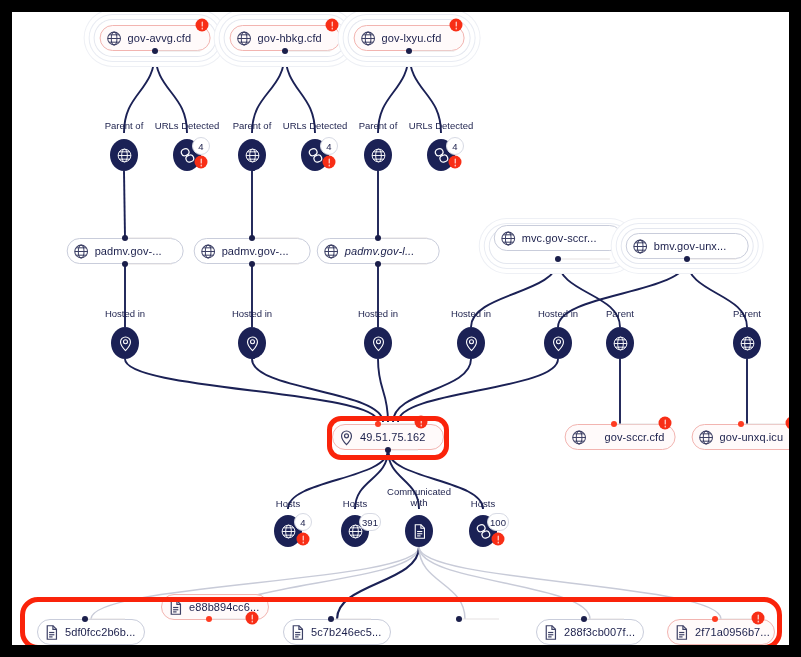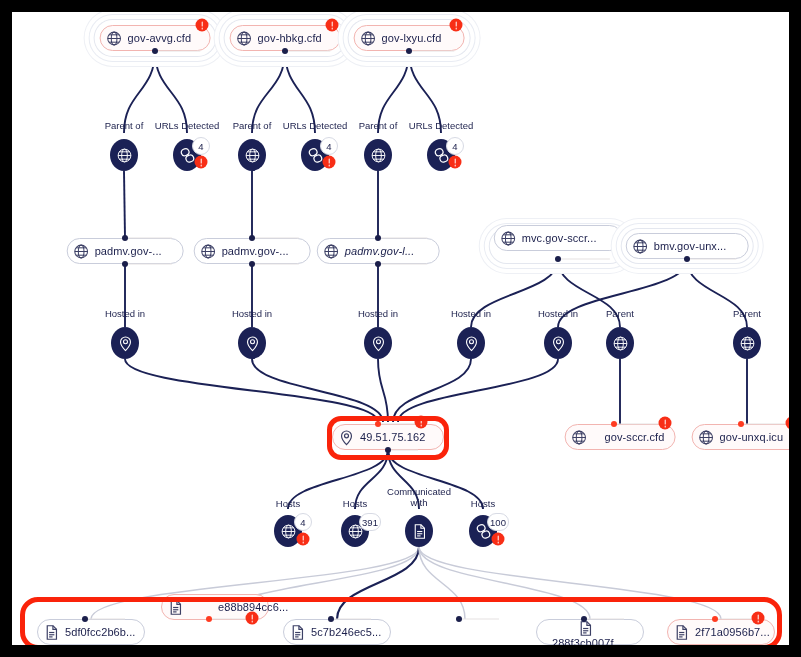--- a/index.html
+++ b/index.html
@@ -407,21 +407,21 @@
     <path d="M6 2.5h8.2L19 7.3V21.5H6z"></path>
               <path d="M14 2.5v5h5"></path>
     <line x1="8.6" y1="12" x2="16" y2="12"></line>
               <line x1="8.6" y1="15.2" x2="16" y2="15.2"></line>
     <line x1="8.6" y1="18.2" x2="13.5" y2="18.2"></line>
             </svg></span>
         <span class="lbl">5df0fcc2b6b...</span>
       </div>
         <div class="anch line" style="left:93px;top:607px;width:40px;"></div>
         <div class="anch" style="left:73px;top:607px;"></div>
-        <div class="pill mal" style="left:203px;top:595px;width:108px;gap:29px;">
+        <div class="pill mal" style="left:203px;top:595px;width:108px;">
         <span class="gi"><svg viewBox="0 0 24 24" fill="none" stroke="#1b1f4b" stroke-width="1.68">
     <path d="M6 2.5h8.2L19 7.3V21.5H6z"></path>
               <path d="M14 2.5v5h5"></path>
     <line x1="8.6" y1="12" x2="16" y2="12"></line>
               <line x1="8.6" y1="15.2" x2="16" y2="15.2"></line>
     <line x1="8.6" y1="18.2" x2="13.5" y2="18.2"></line>
             </svg></span>
         <span class="lbl">e88b894cc6...</span>
       </div>
         <div class="anch line" style="left:217px;top:607px;width:40px;"></div>
@@ -434,21 +434,21 @@
     <line x1="8.6" y1="12" x2="16" y2="12"></line>
               <line x1="8.6" y1="15.2" x2="16" y2="15.2"></line>
     <line x1="8.6" y1="18.2" x2="13.5" y2="18.2"></line>
             </svg></span>
         <span class="lbl">5c7b246ec5...</span>
       </div>
         <div class="anch line" style="left:339px;top:607px;width:40px;"></div>
         <div class="anch" style="left:319px;top:607px;"></div>
         <div class="anch line" style="left:467px;top:607px;width:40px;"></div>
         <div class="anch" style="left:447px;top:607px;"></div>
-        <div class="pill" style="left:578px;top:620px;width:108px;flex-direction:column;">
+        <div class="pill" style="left:578px;top:620px;width:108px;">
         <span class="gi"><svg viewBox="0 0 24 24" fill="none" stroke="#1b1f4b" stroke-width="1.68">
     <path d="M6 2.5h8.2L19 7.3V21.5H6z"></path>
               <path d="M14 2.5v5h5"></path>
     <line x1="8.6" y1="12" x2="16" y2="12"></line>
               <line x1="8.6" y1="15.2" x2="16" y2="15.2"></line>
     <line x1="8.6" y1="18.2" x2="13.5" y2="18.2"></line>
             </svg></span>
         <span class="lbl">288f3cb007f...</span>
       </div>
         <div class="anch line" style="left:592px;top:607px;width:40px;"></div>

